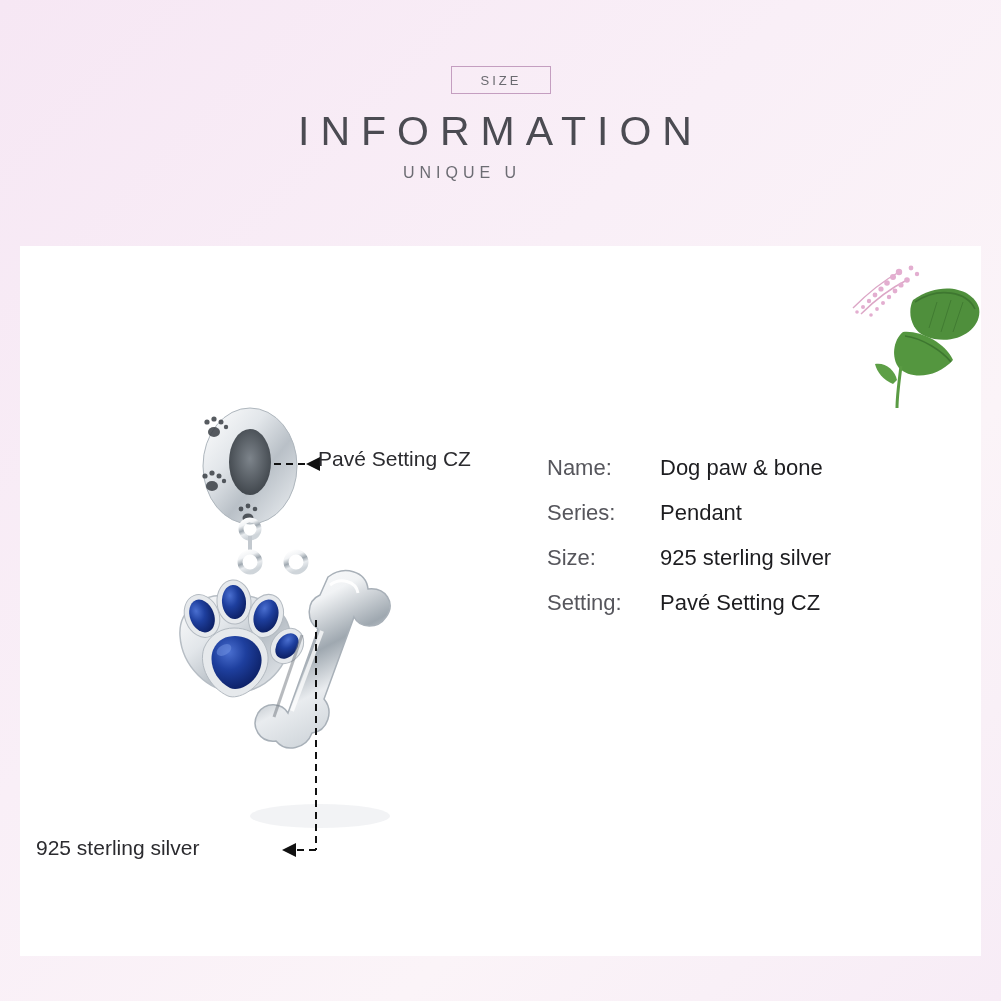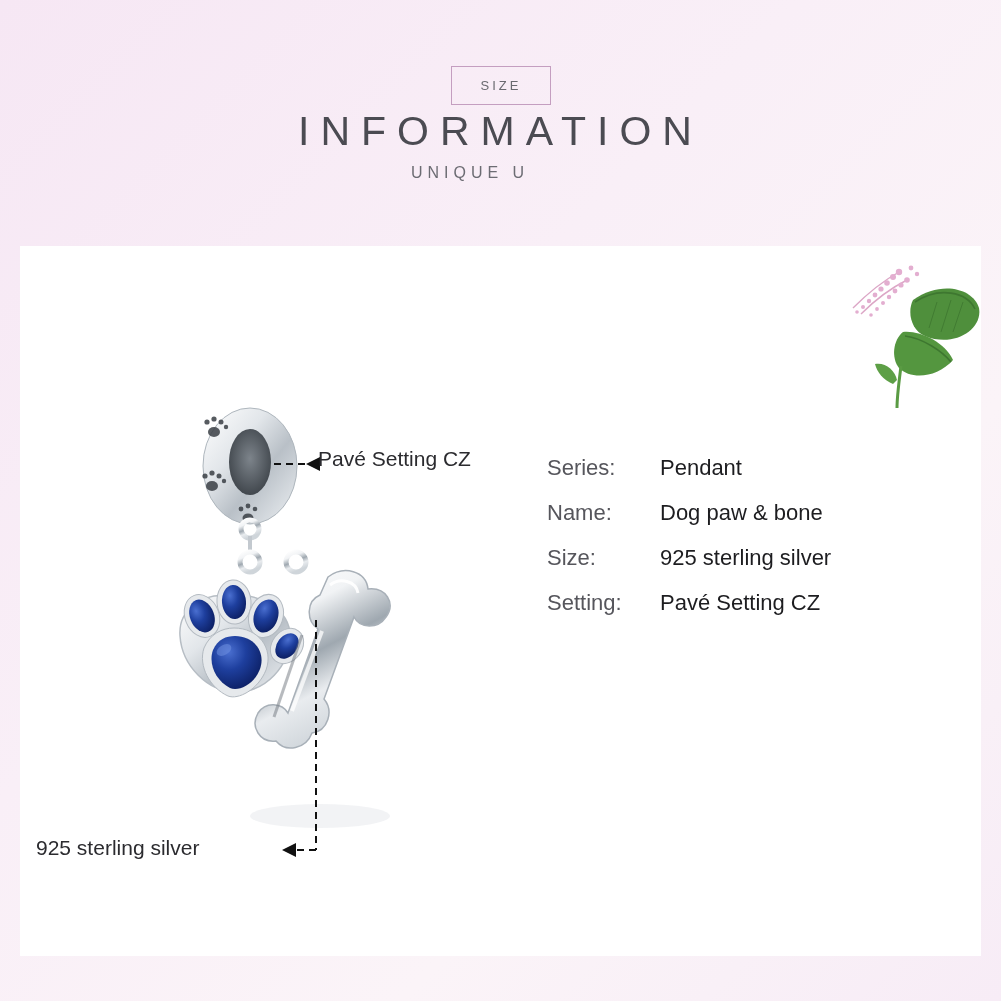--- a/index.html
+++ b/index.html
@@ -26,21 +26,21 @@
     top: 0;
     left: 0;
     width: 1001px;
     height: 246px;
   }
   .size-badge {
     position: absolute;
     left: 451px;
     top: 66px;
     width: 100px;
-    height: 39px;
+    height: 28px;
     border: 1px solid #c49ec0;
     box-sizing: border-box;
     display: flex;
     align-items: center;
     justify-content: center;
     background: transparent;
   }
   .size-badge span {
     font-size: 13px;
     letter-spacing: 3px;
@@ -62,21 +62,20 @@
   .info-sub {
     position: absolute;
     left: 0;
     top: 164px;
     width: 924px;
     text-align: center;
     font-size: 16px;
     letter-spacing: 5px;
     color: #6c6c73;
     font-family: "Liberation Sans", sans-serif;
-    margin-left: 8px;
   }
 
   
   .card {
     position: absolute;
     left: 20px;
     top: 246px;
     width: 961px;
     height: 710px;
     background: #ffffff;
@@ -310,27 +309,27 @@
   <div class="callout-silver">925 sterling silver</div>
   <svg class="leader" style="left:276px; top:610px;" width="60" height="250">
     <line x1="40" y1="10" x2="40" y2="240" stroke="#111" stroke-width="2" stroke-dasharray="7 5"></line>
     <line x1="40" y1="240" x2="14" y2="240" stroke="#111" stroke-width="2" stroke-dasharray="7 5"></line>
     <polygon points="6,240 20,233 20,247" fill="#111"></polygon>
   </svg>
 
   <div class="specs">
 
     <div class="spec-row">
+      <div class="spec-label">Name:</div>
+      <div class="spec-value">Dog paw &amp; bone</div>
+    </div>
+
+    <div class="spec-row">
       <div class="spec-label">Series:</div>
       <div class="spec-value">Pendant</div>
-    </div>
-
-    <div class="spec-row">
-      <div class="spec-label">Name:</div>
-      <div class="spec-value">Dog paw &amp; bone</div>
     </div>
 
 
     <div class="spec-row">
       <div class="spec-label">Size:</div>
       <div class="spec-value">925 sterling silver</div>
     </div>
 
     <div class="spec-row">
       <div class="spec-label">Setting:</div>

